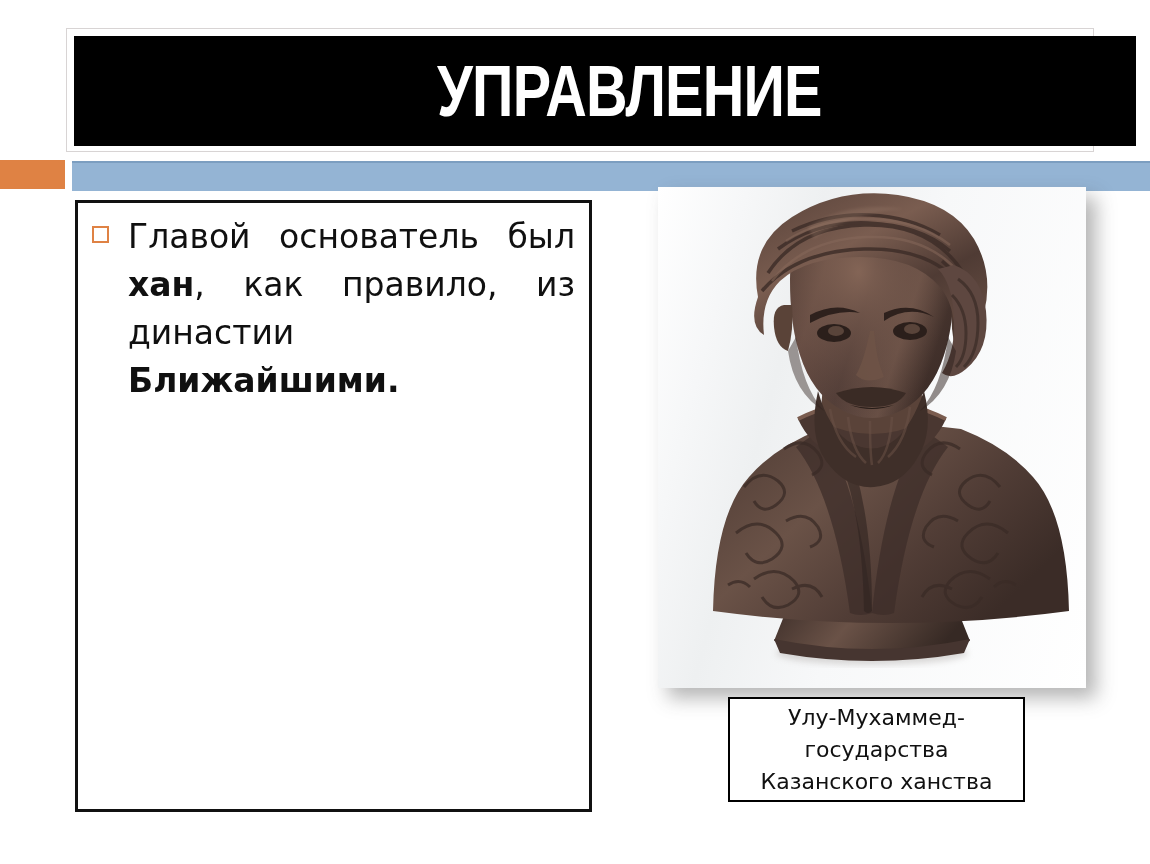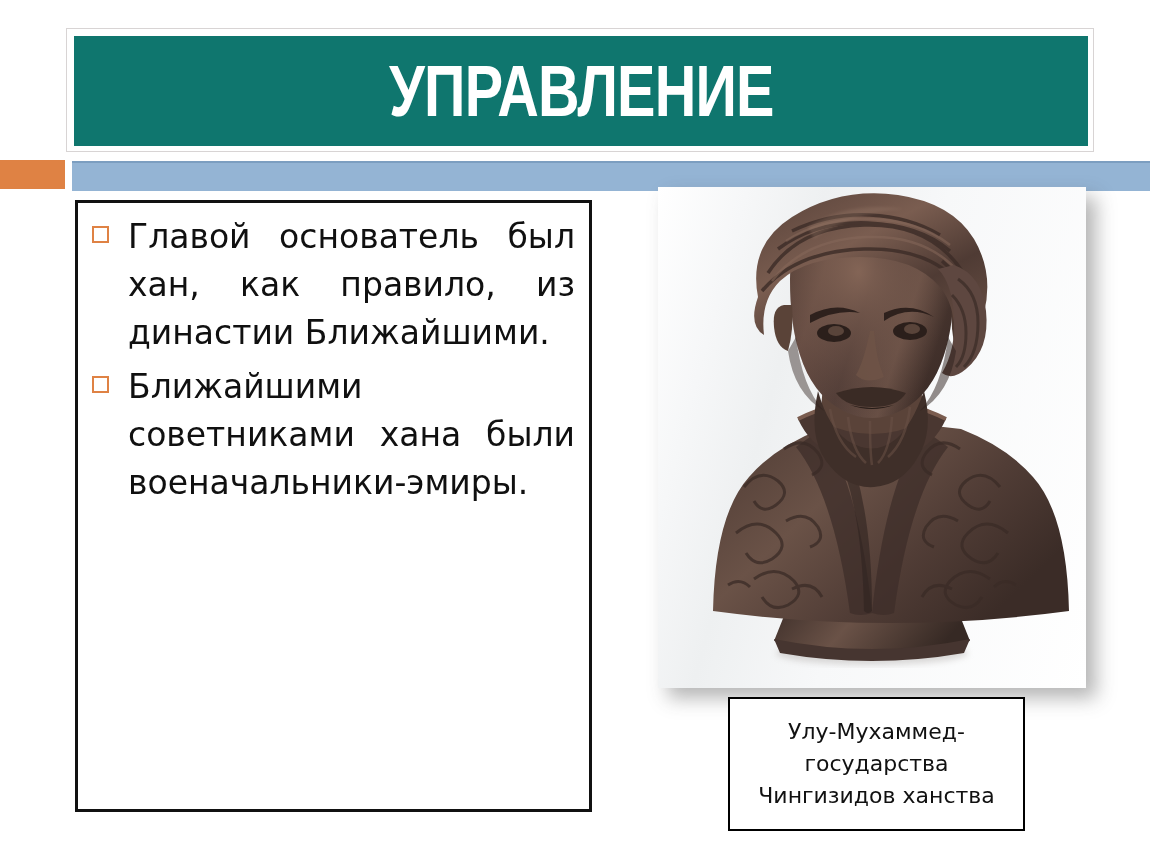--- a/index.html
+++ b/index.html
@@ -26,24 +26,25 @@
     border: 1px solid #d8d4d4;
     box-sizing: border-box;
     padding: 4px;
   }
   #title-inner {
     position: absolute;
     left: 74px;
     top: 36px;
     width: 1014px;
     height: 110px;
-    background: #0f766e;
+    background: #000000;
     display: flex;
     align-items: center;
     justify-content: center;
+    padding-left: 48px;
   }
   #title-text {
     color: #ffffff;
     font-family: "Liberation Sans", "DejaVu Sans", sans-serif;
     font-weight: bold;
     font-size: 72px;
     line-height: 1;
     letter-spacing: -1px;
     transform: scaleX(0.80);
     transform-origin: center center;
@@ -99,21 +100,21 @@
     flex: 1 1 auto;
     font-family: "DejaVu Sans", sans-serif;
     font-size: 33px;
     line-height: 48px;
     color: #101010;
     text-align: justify;
     text-justify: inter-word;
     word-spacing: 0px;
     hyphens: none;
   }
-  .bullet-text b { font-weight: normal; margin-top: 20px; }
+  .bullet-text b { font-weight: bold; margin-top: 20px; }
 
   
   #picture-shadow {
     position: absolute;
     left: 658px;
     top: 187px;
     width: 428px;
     height: 501px;
     background: #ffffff;
     box-shadow: 10px 10px 18px rgba(60,60,60,0.38);
@@ -125,21 +126,21 @@
     overflow: hidden;
   }
   #bust-svg { position: absolute; left: 0; top: 0; }
 
   
   #caption-box {
     position: absolute;
     left: 728px;
     top: 697px;
     width: 297px;
-    height: 134px;
+    height: 105px;
     border: 2px solid #000000;
     box-sizing: border-box;
     background: #ffffff;
     display: flex;
     align-items: center;
     justify-content: center;
   }
   #caption-text {
     font-family: "DejaVu Sans", sans-serif;
     font-size: 22px;
@@ -160,24 +161,20 @@
 <div id="accent-orange"></div>
 <div id="accent-blue"></div>
 
 <div id="content-box">
 
   <div class="bullet-row">
     <span class="bullet-marker"></span>
     <div class="bullet-text"><span>Главой основатель был </span><b>хан</b><span>, как правило, из династии </span><b>Ближайшими.</b></div>
   </div>
 
-  <div class="bullet-row">
-    <span class="bullet-marker"></span>
-    <div class="bullet-text"><span>Ближайшими советниками хана были </span><b>военачальники-эмиры</b><span>.</span></div>
-  </div>
 
 
 </div>
 
 <div id="picture-shadow">
   <div id="picture-plate">
     <svg id="bust-svg" width="428" height="501" viewBox="0 0 428 501">
       <defs>
         <linearGradient id="bronzeMain" x1="0" y1="0" x2="1" y2="0.4">
           <stop offset="0%" stop-color="#4a3730"></stop>
@@ -338,15 +335,15 @@
 
       <path d="M150 40 q40 -26 96 -18 q-56 4 -90 30 z" fill="#9a7b6a" opacity="0.3" filter="url(#soft)"></path>
     </svg>
   </div>
 </div>
 
 <div id="caption-box">
   <div id="caption-text">
     <span>Улу-Мухаммед-</span><br>
     <span>государства</span><br>
-    <span>Чингизидов ханства</span>
+    <span>Казанского ханства</span>
   </div>
 </div>
 
 </body></html>

